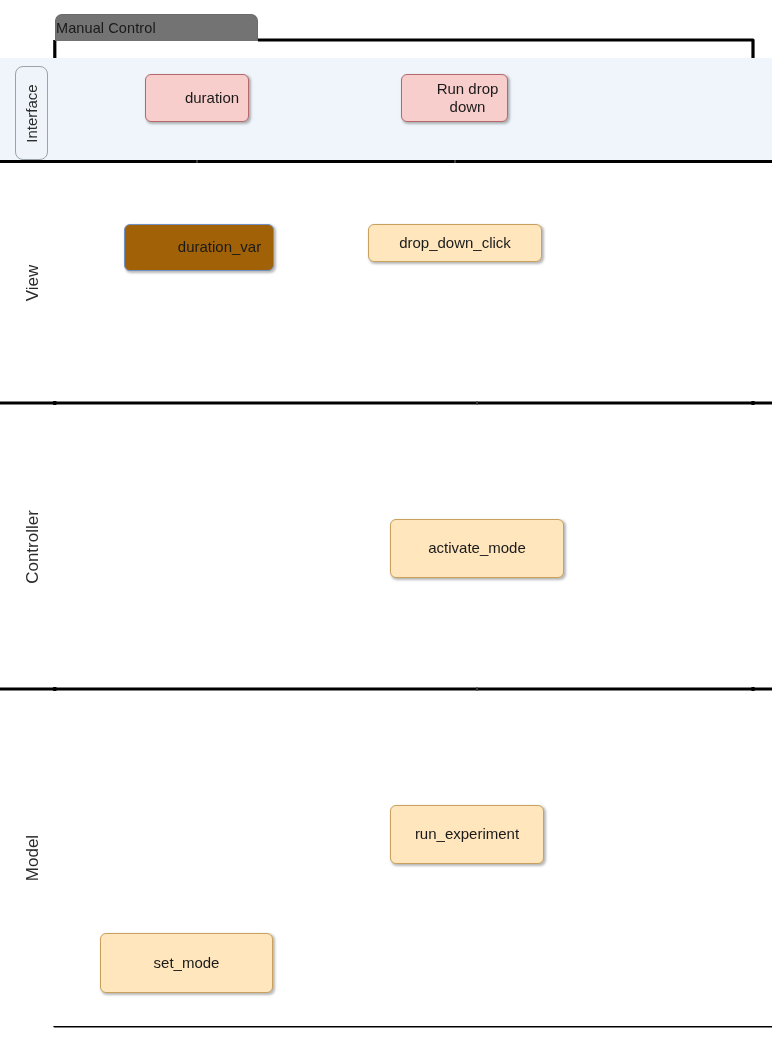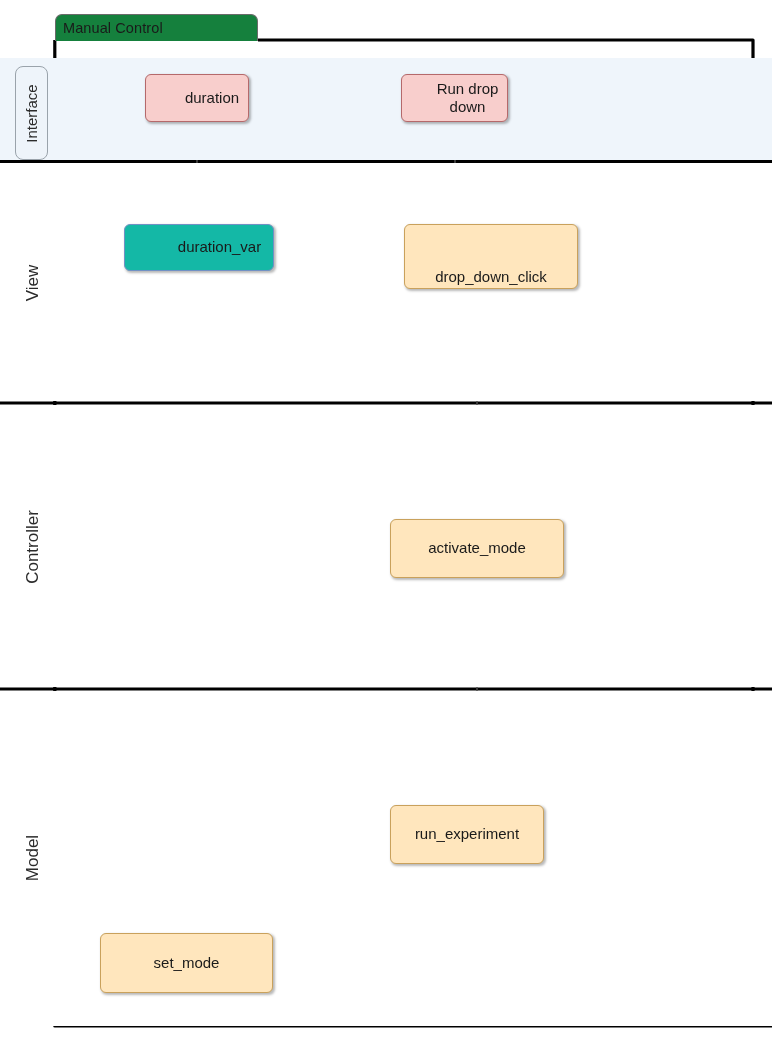--- a/index.html
+++ b/index.html
@@ -37,24 +37,23 @@
   .pool-title {
     position: absolute;
     left: 55px;
     top: 14px;
     width: 203px;
     height: 27px;
     box-sizing: border-box;
     border: 1.4px solid #6b6b6b;
     border-bottom: none;
     border-radius: 7px 7px 0 0;
-    background: #15803d;
+    background: #737373;
     display: flex;
     align-items: center;
-    padding-left: 7px;
     font-size: 14.5px;
     line-height: 1;
     letter-spacing: 0.1px;
     color: #1a1a1a;
     z-index: 6;
   }
 
   
   .lane-label {
     position: absolute;
@@ -96,21 +95,21 @@
     line-height: 1.22;
     z-index: 5;
     padding: 2px 6px;
     box-shadow: 1.5px 1.5px 2.5px rgba(0,0,0,0.28);
   }
   .node.pink {
     background: #f8cecc;
     border: 1.1px solid #b5696b;
   }
   .node.blue {
-    background: #14b8a6;
+    background: #a16207;
     border: 1.1px solid #7191c4;
     padding-left: 47px;
   }
   .node.tan {
     background: #ffe6bd;
     border: 1.1px solid #c9a15c;
   }
   .node-text { display: block; }
 </style>
 </head>
@@ -200,21 +199,21 @@
 
   <div class="node pink" style="left:401px; top:74px; width:107px; height:48px;padding-left:32px;">
     <span class="node-text">Run drop down</span>
   </div>
 
 
   <div class="node blue" style="left:124px; top:224px; width:150px; height:47px;">
     <span class="node-text">duration_var</span>
   </div>
 
-  <div class="node tan" style="left:404px; top:224px; width:174px; height:65px;align-items:flex-end;">
+  <div class="node tan" style="left:368px; top:224px; width:174px; height:38px;">
     <span class="node-text">drop_down_click</span>
   </div>
 
   <div class="node tan" style="left:390px; top:519px; width:174px; height:59px;">
     <span class="node-text">activate_mode</span>
   </div>
 
   <div class="node tan" style="left:390px; top:805px; width:154px; height:59px;">
     <span class="node-text">run_experiment</span>
   </div>

